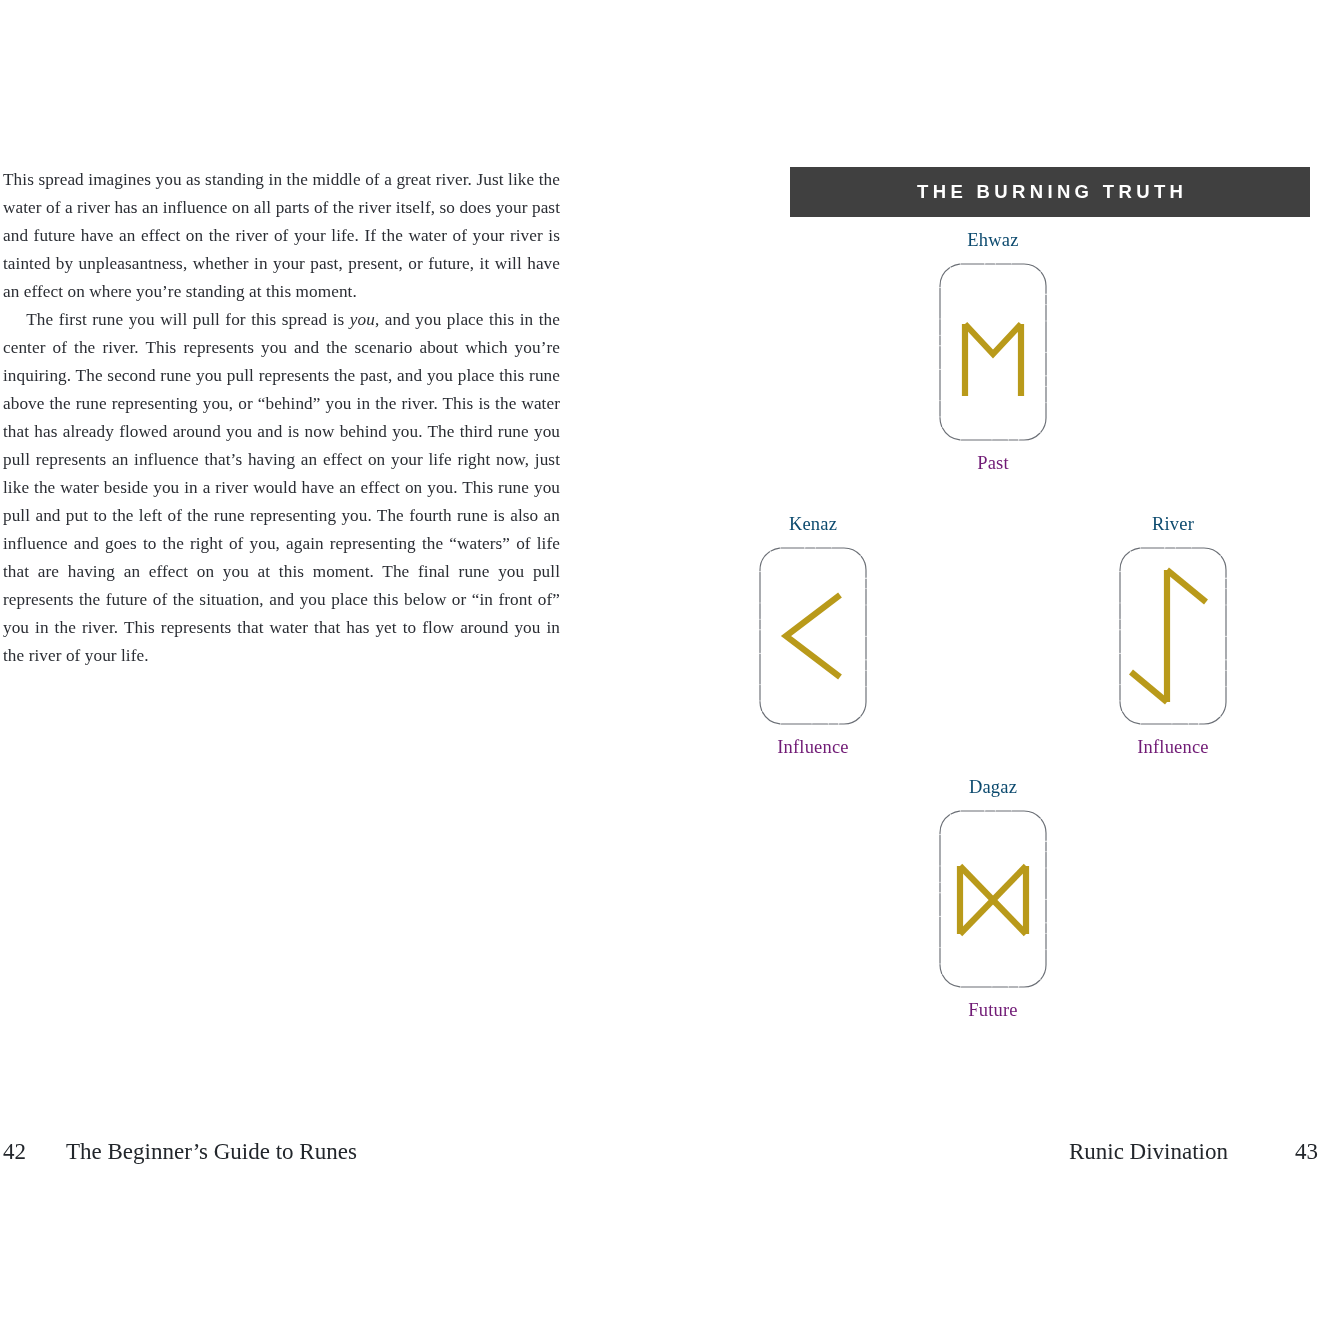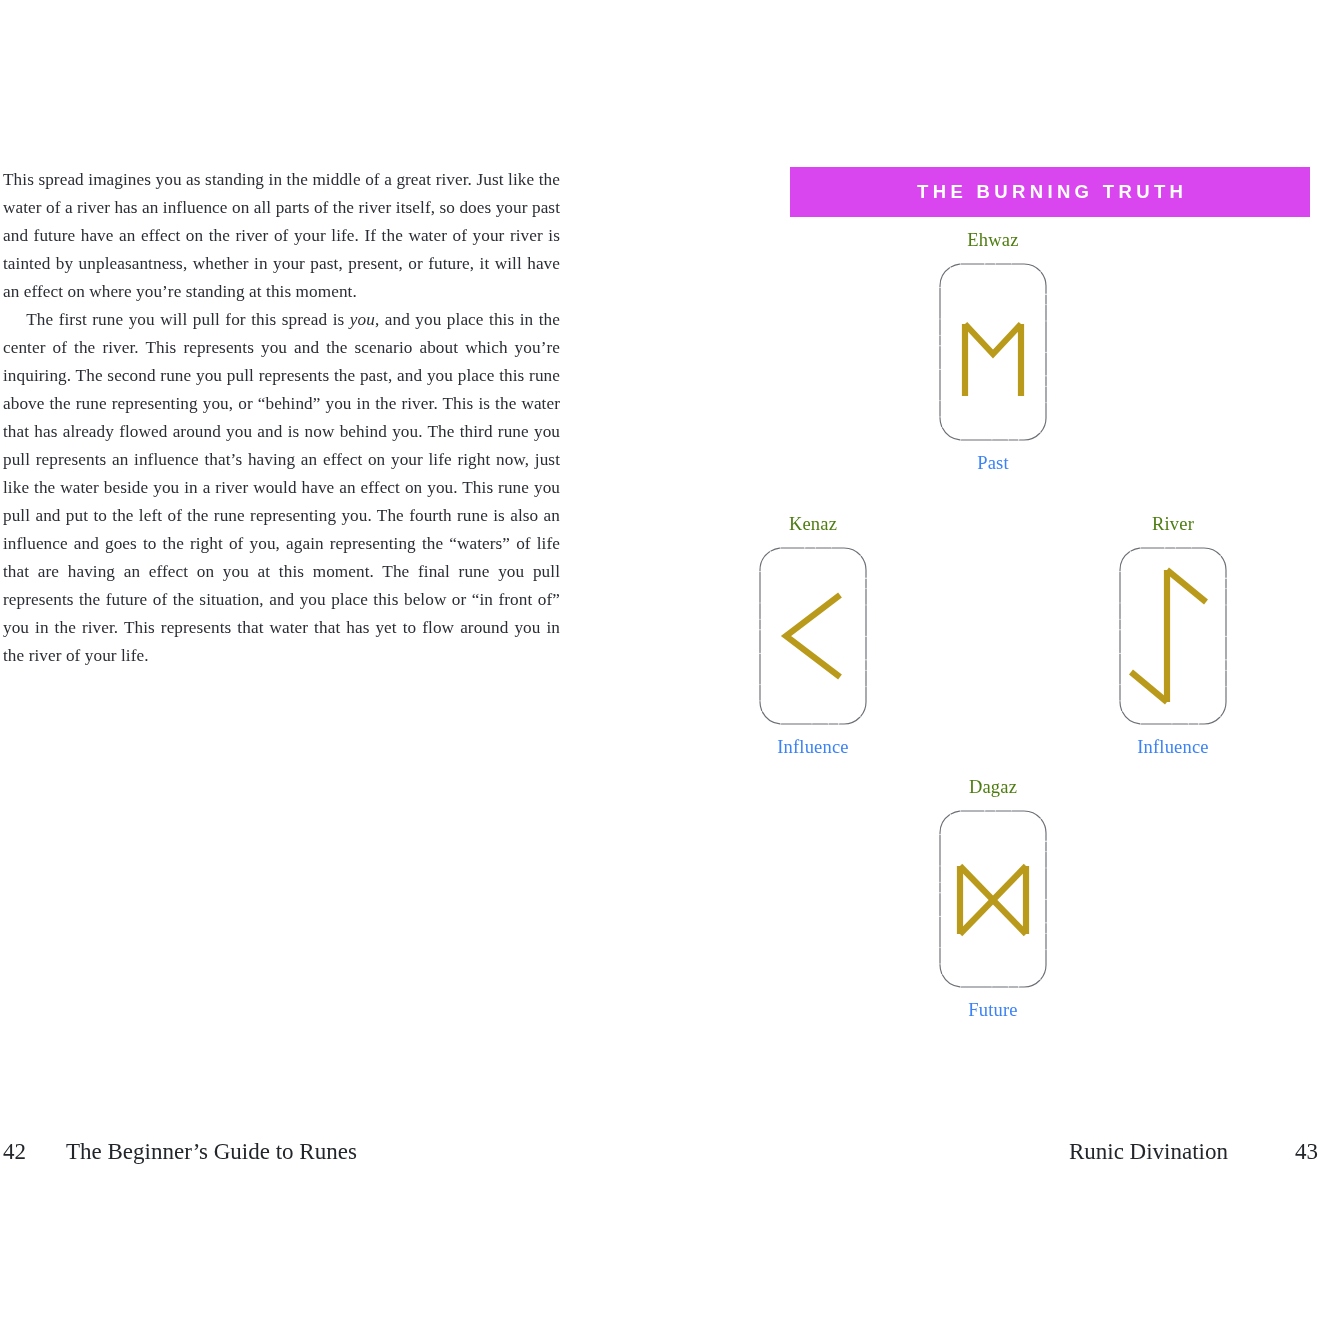--- a/index.html
+++ b/index.html
@@ -62,21 +62,21 @@
     width: 664px;
     height: 1328px;
   }
 
   .section-banner {
     position: absolute;
     left: 126px;   
     top: 167px;
     width: 520px;  
     height: 50px;
-    background: #d946ef;
+    background: #404040;
     display: flex;
     align-items: center;
     justify-content: center;
   }
   .section-banner .banner-title {
     color: #ffffff;
     font-family: "Liberation Sans", "DejaVu Sans", sans-serif;
     font-weight: bold;
     font-size: 18.5px;
     letter-spacing: .235em;
@@ -100,28 +100,28 @@
   }
   .rune-slot.slot-past    { left: 239px; top: 231px; }  
   .rune-slot.slot-left    { left:  59px; top: 515px; }  
   .rune-slot.slot-center  { left: 239px; top: 515px; }
   .rune-slot.slot-right   { left: 419px; top: 515px; }  
   .rune-slot.slot-future  { left: 239px; top: 778px; }
 
   .rune-name {
     font-size: 18.5px;
     line-height: 1;
-    color: #4d7c0f;
+    color: #0c4a6e;
     letter-spacing: .01em;
     height: 19px;
   }
   .rune-role {
     font-size: 18.5px;
     line-height: 1;
-    color: #3b82f6;
+    color: #701a75;
     letter-spacing: .01em;
     margin-top: 12px;
     height: 19px;
   }
 
   .rune-card {
     width: 110px;
     height: 180px;
     margin: 12px auto 0;
     position: relative;

